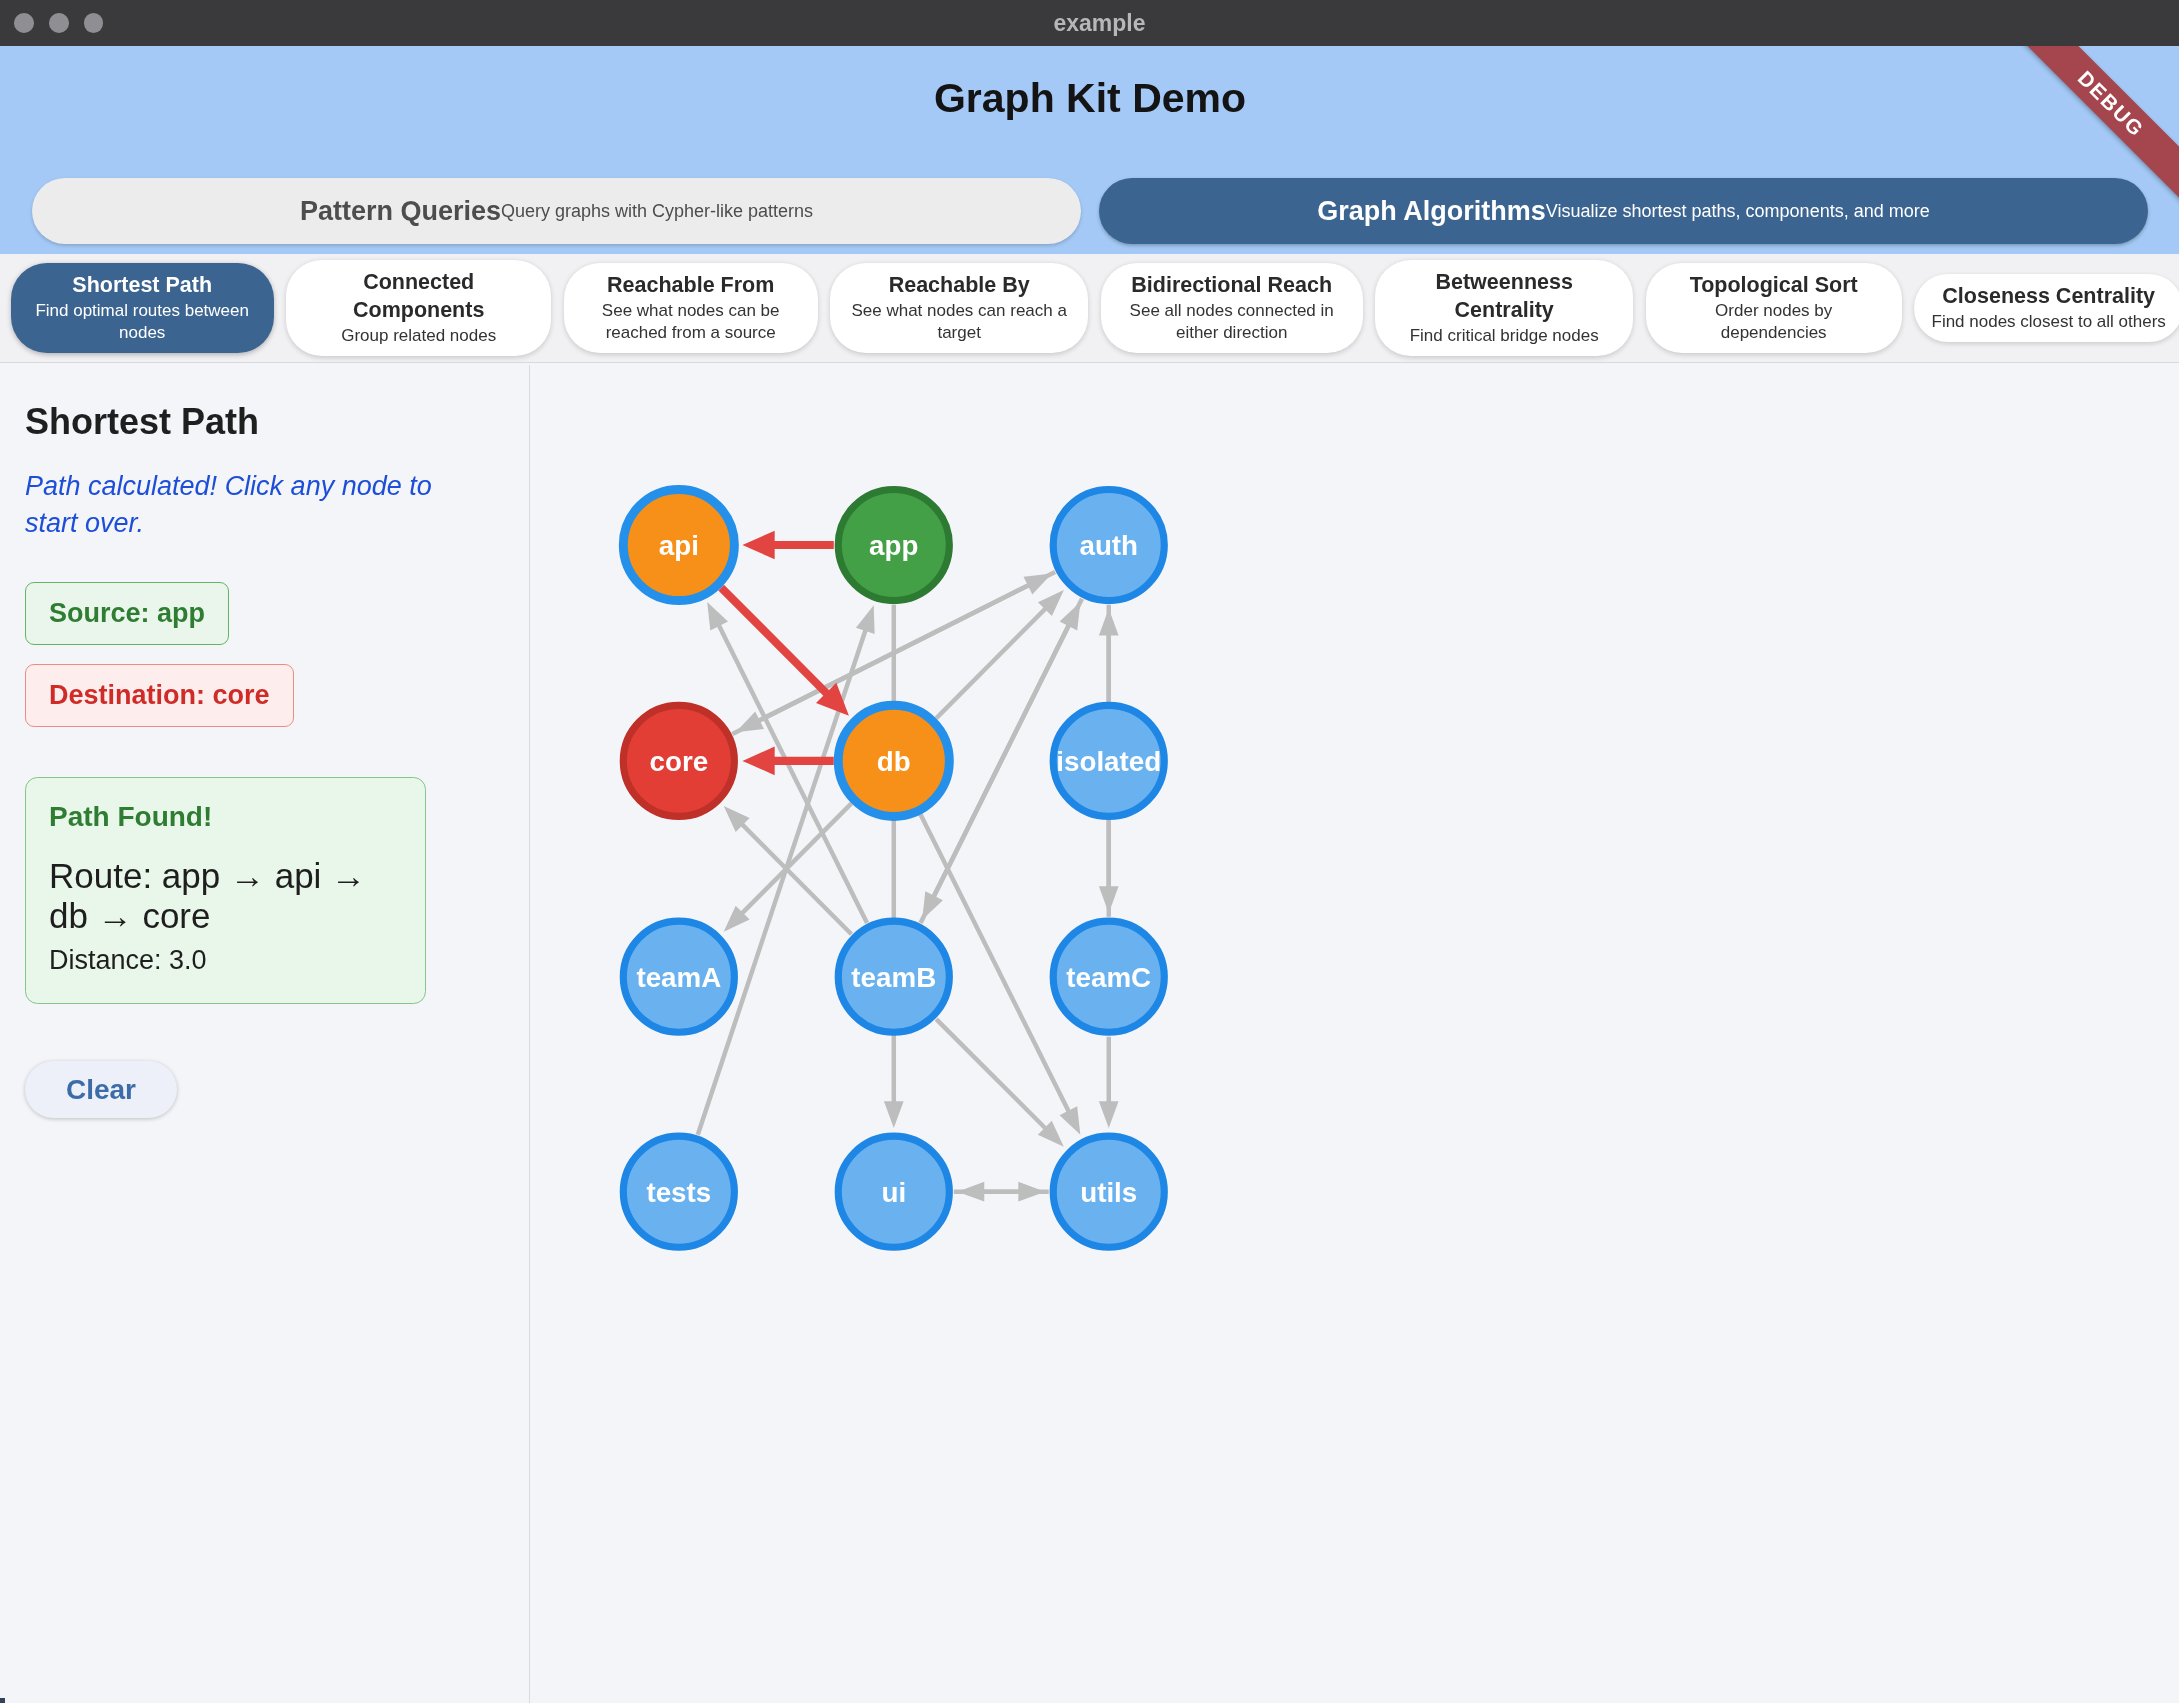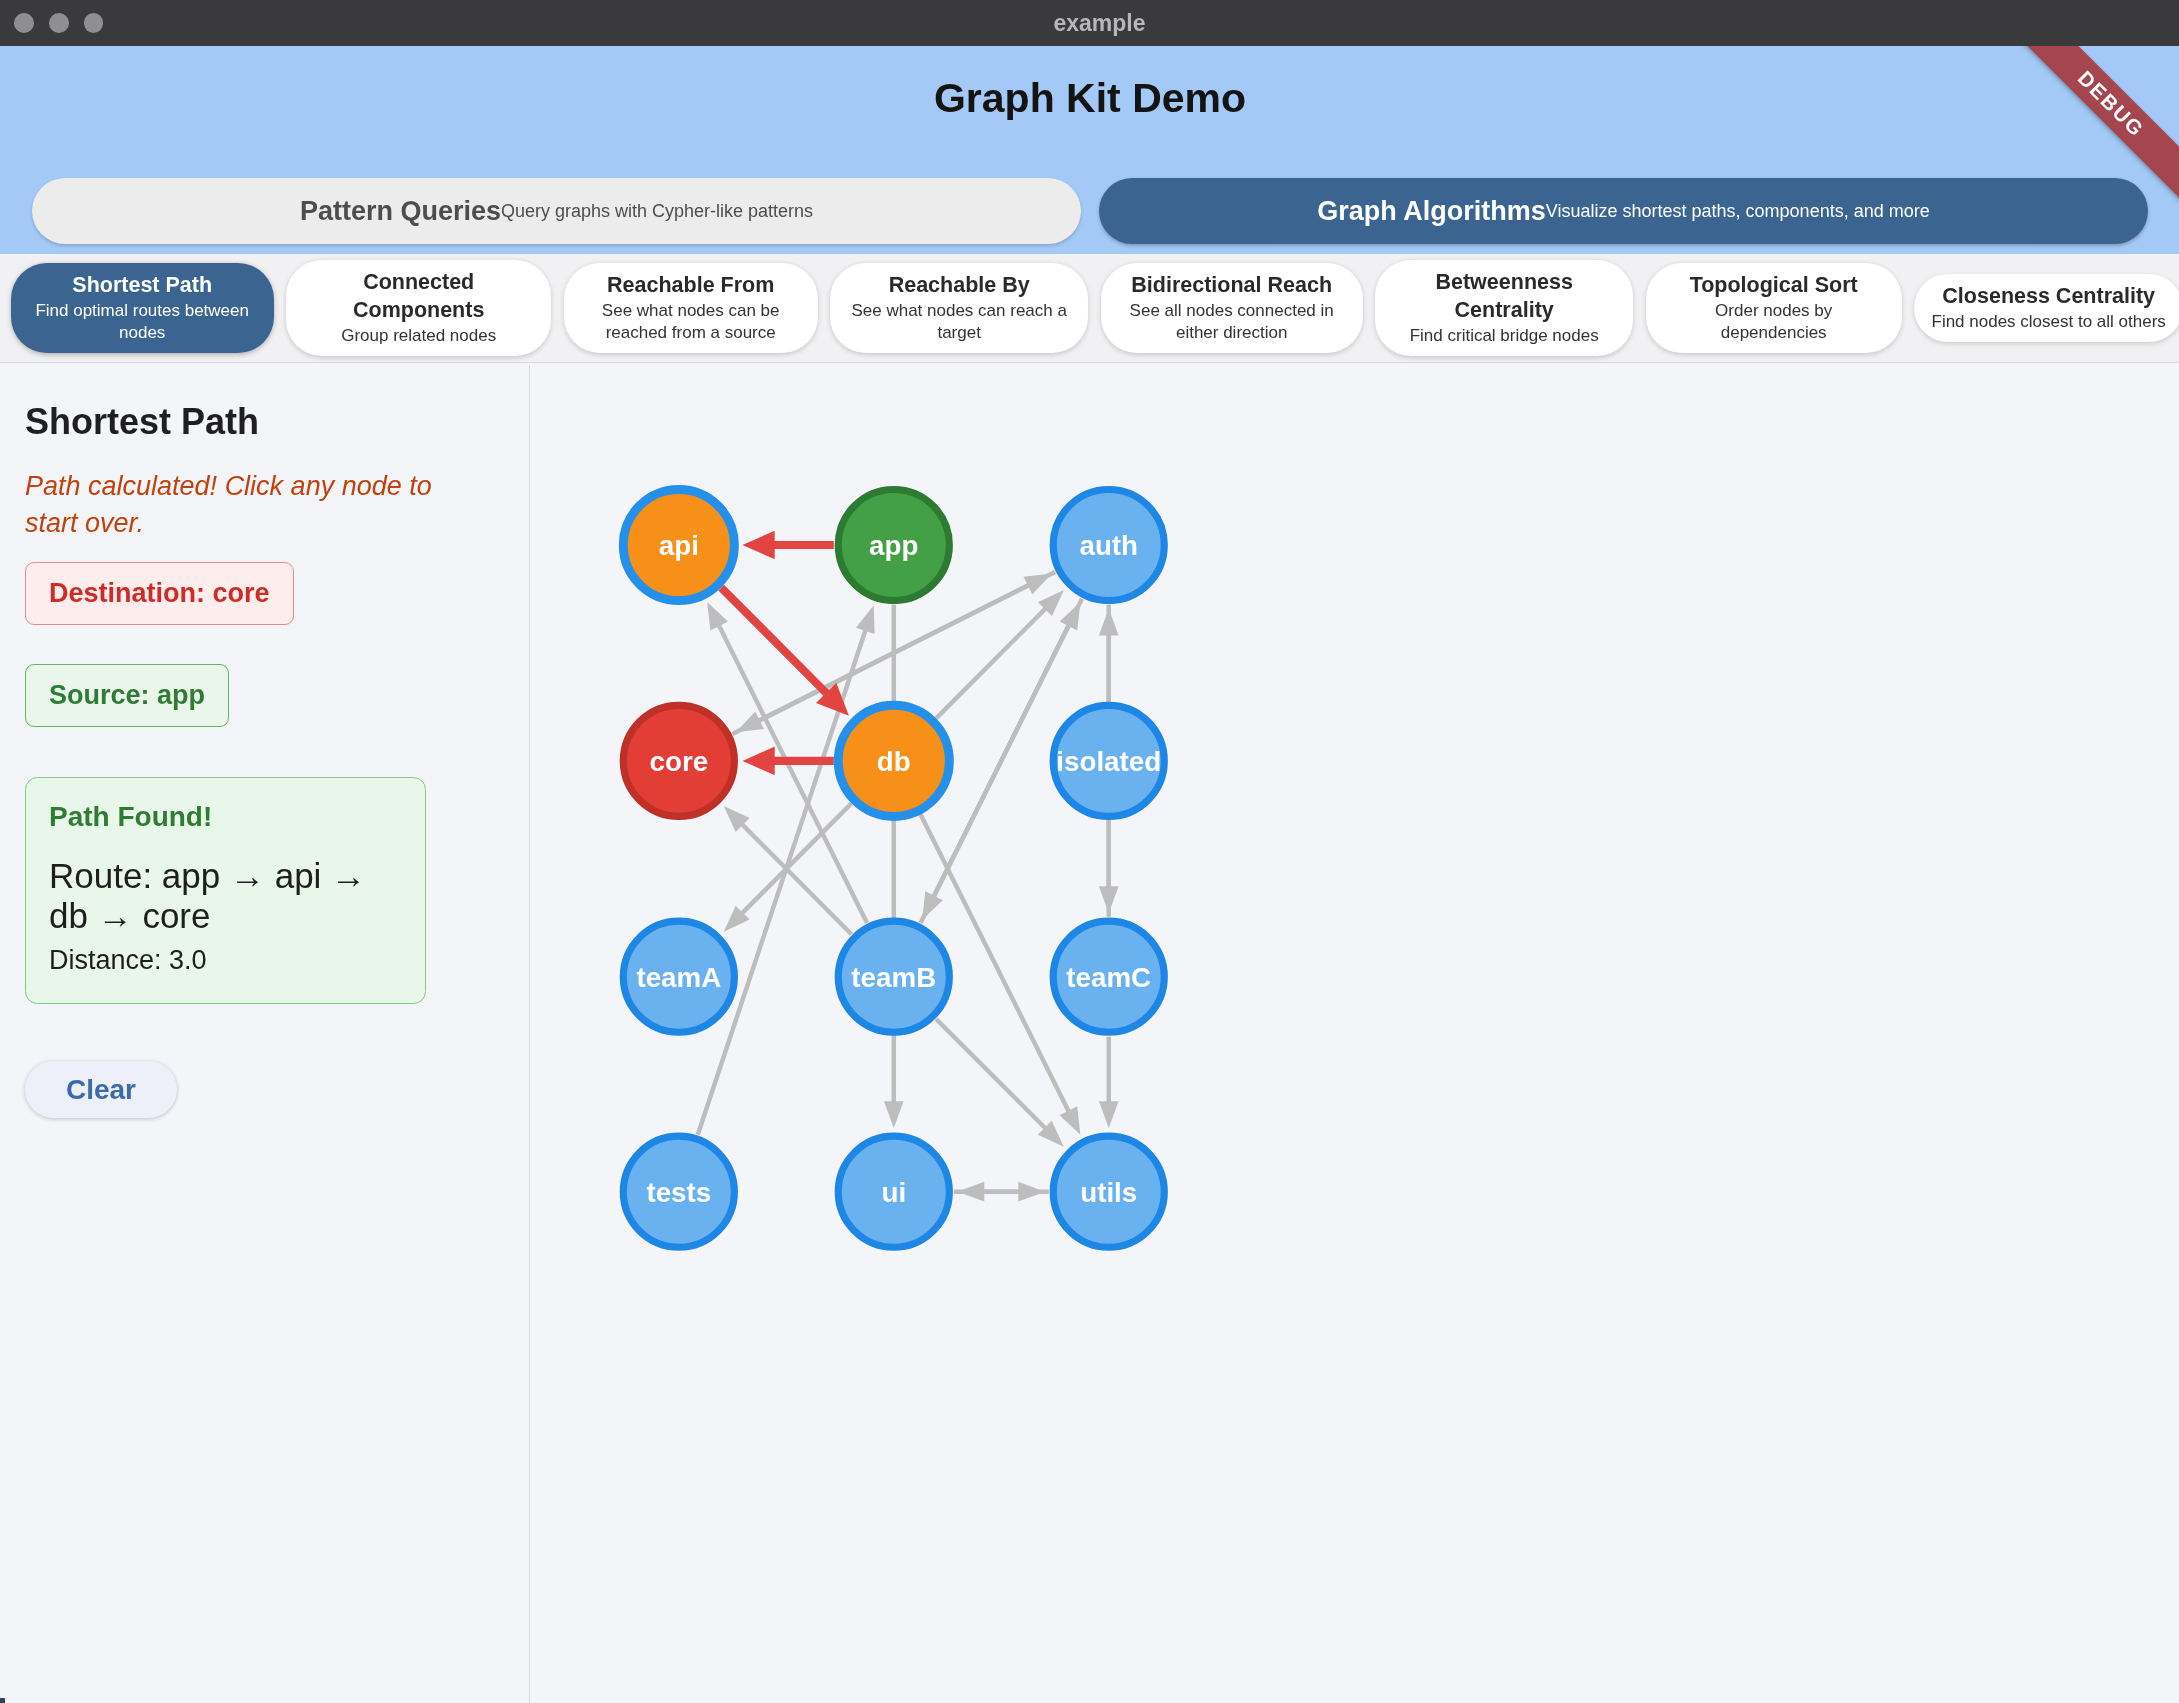--- a/index.html
+++ b/index.html
@@ -43,21 +43,21 @@
   .pill:nth-child(4) { width:258px; }
   .pill:nth-child(5) { width:262px; }
   .pill:nth-child(6) { width:258px; }
   .pill:nth-child(7) { width:256px; }
   .pill:nth-child(8) { width:269px; }
 
   
   .sidebar { position:absolute; left:0; top:365px; width:530px; height:1339px; background:#f4f5f9;
              border-right:0.9px solid #dadade; padding:36px 25px 0 25px; }
   .sb-heading { font-size:36px; font-weight:700; color:#1f1f1f; }
-  .sb-status { margin-top:25px; font-size:27px; font-style:italic; color:#c2410c; line-height:1.38;
+  .sb-status { margin-top:25px; font-size:27px; font-style:italic; color:#1d4ed8; line-height:1.38;
                padding-right:63px; }
   .chip { display:inline-block; border-radius:9px; padding:15px 23px; font-size:27px; font-weight:700; }
   .chip-source { margin-top:39px; background:#eaf6eb; border:1.8px solid #63b565; color:#2e7d32; }
   .chip-dest { margin-top:19.7px; background:#fdeeed; border:1.8px solid #ef8b84; color:#cf2b27; }
   .result-box { margin-top:50px; width:401px; background:#e9f6ea; border:1.8px solid #84c688;
                 border-radius:12.5px; padding:23px 23px 27px 23px; }
   .result-title { font-size:28px; font-weight:700; color:#2e7d32; }
   .result-route { margin-top:23px; font-size:35px; color:#1e1e1e; }
   .result-distance { margin-top:9px; font-size:27px; color:#1e1e1e; }
   .clear-btn { margin-top:57px; width:152px; height:57px; border-radius:29px; background:#edf0f9;
@@ -131,24 +131,24 @@
   <div class="pill unselected">
     <div class="p-title">Closeness Centrality</div>
     <div class="p-sub">Find nodes closest to all others</div>
   </div>
 </div>
 
 <div class="sidebar">
   <div class="sb-heading">Shortest Path</div>
   <div class="sb-status">Path calculated! Click any node to start over.</div>
   <div>
+    <div class="chip chip-source">Source: app</div>
+  </div>
+  <div>
     <div class="chip chip-dest">Destination: core</div>
-  </div>
-  <div>
-    <div class="chip chip-source">Source: app</div>
   </div>
   <div class="result-box">
     <div class="result-title">Path Found!</div>
     <div class="result-route">Route: app → api → db → core</div>
     <div class="result-distance">Distance: 3.0</div>
   </div>
   <div class="clear-btn">Clear</div>
 </div>
 
 <div class="main">

